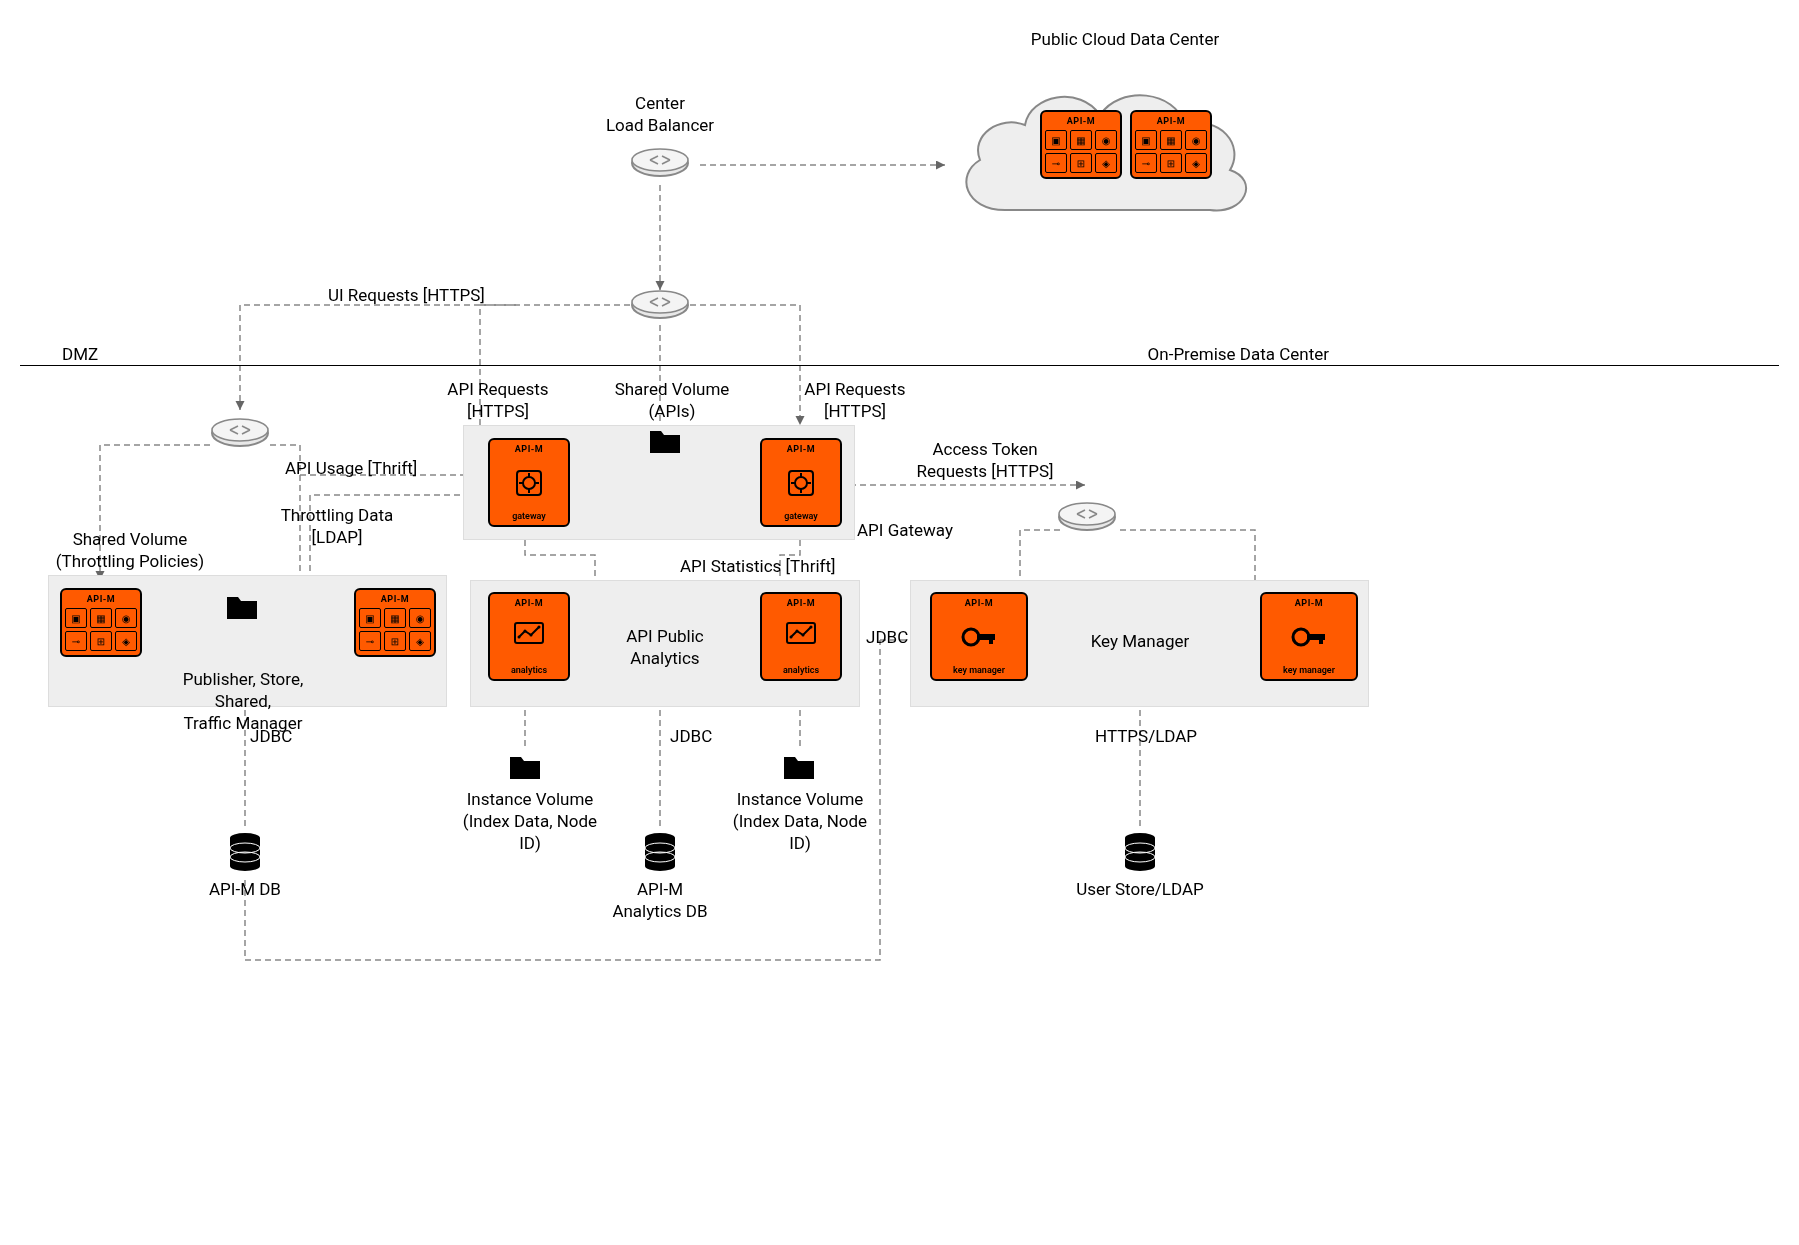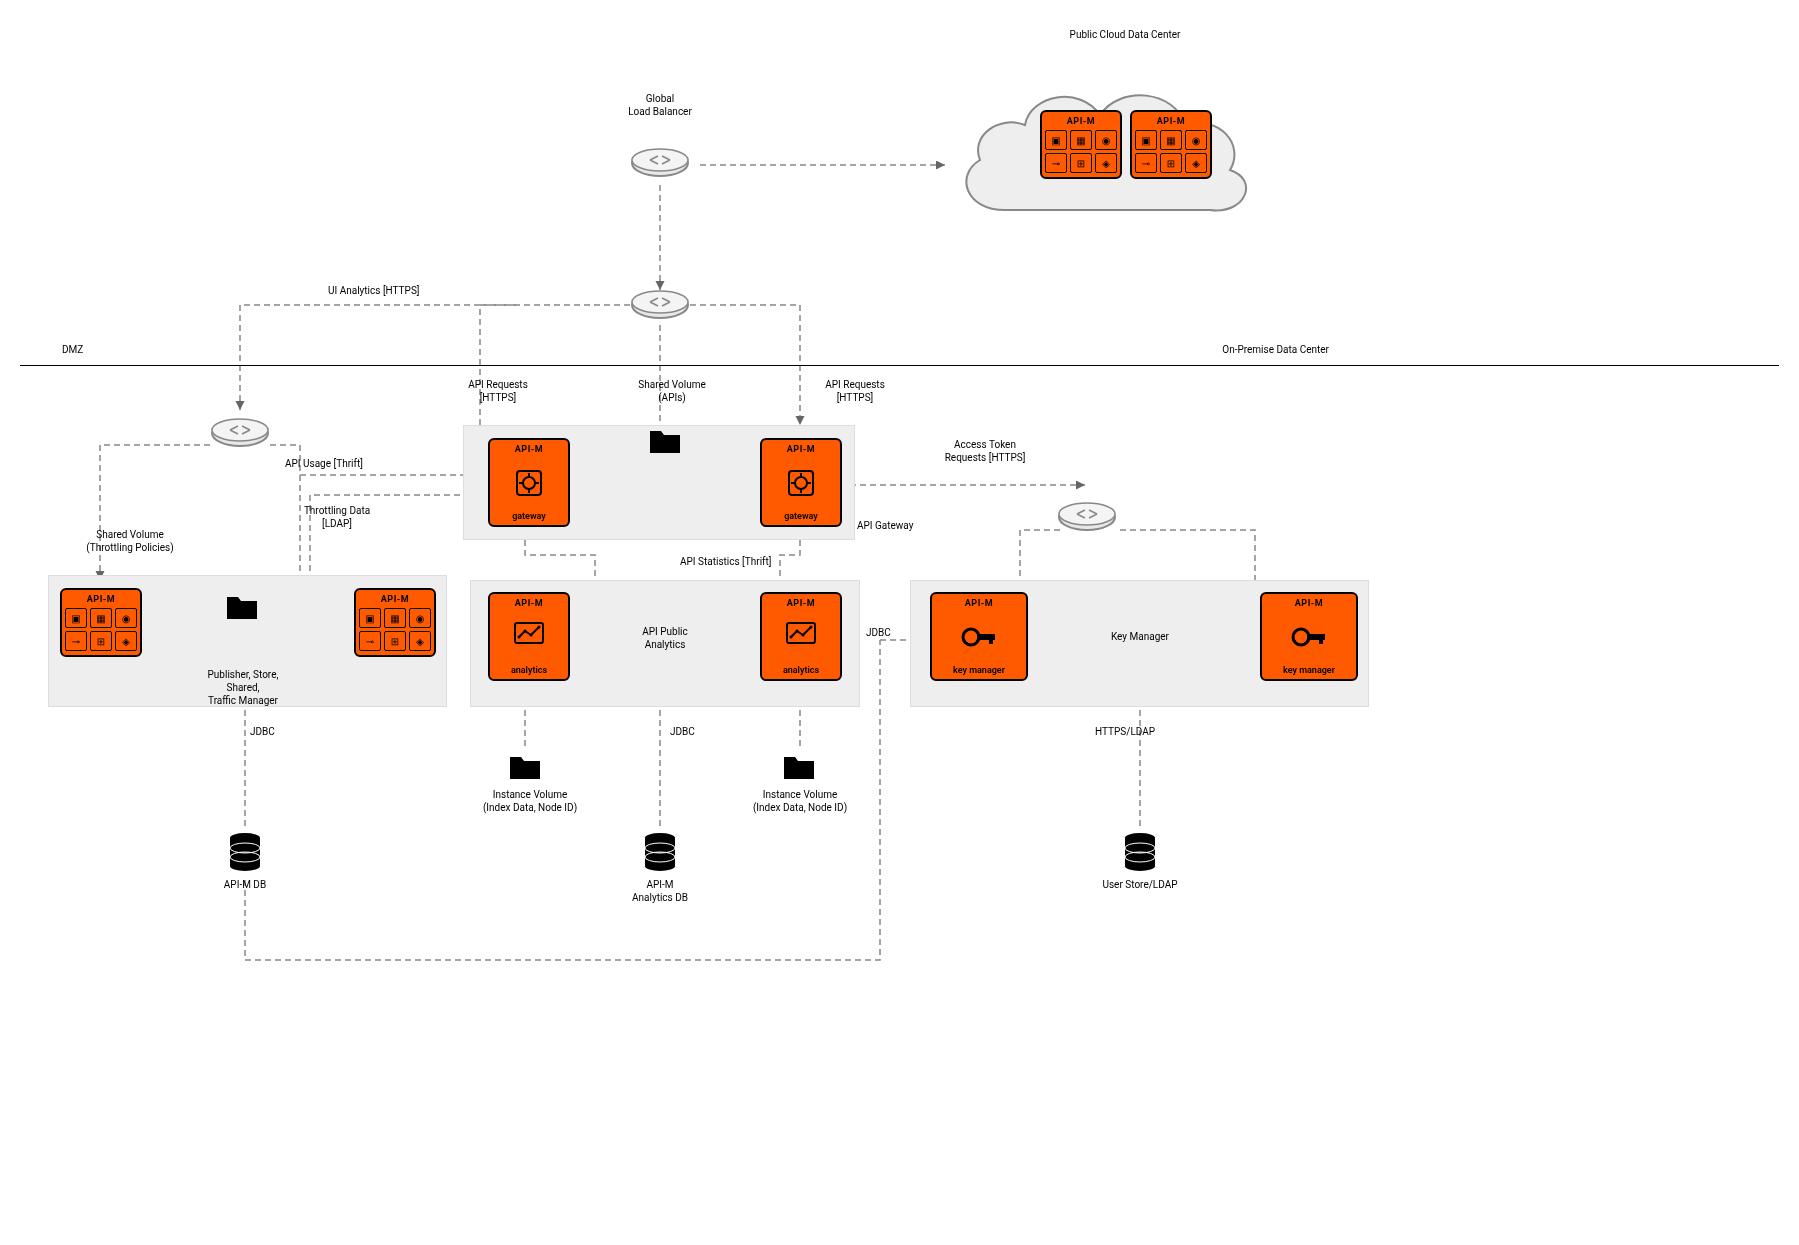--- a/index.html
+++ b/index.html
@@ -1,17 +1,17 @@
 <!DOCTYPE html>
 <html><head>
 <meta charset="utf-8">
 <style>
 body{margin:0;font-family:-apple-system,BlinkMacSystemFont,"Segoe UI",Roboto,sans-serif;background:#fff;color:#000}
 .canvas{position:relative;width:1799px;height:1245px}
-.label{position:absolute;font-size:10px;text-align:center;line-height:1.3}
+.label{position:absolute;font-size:17px;text-align:center;line-height:1.3}
 .apim-box{position:absolute;width:72px;background:#ff5a00;border:2px solid #000;border-radius:6px;padding:4px 3px}
 .apim-box .hdr{color:#000;font-weight:700;font-size:9px;text-align:center;letter-spacing:0.5px}
 .apim-box .grid{display:grid;grid-template-columns:repeat(3,1fr);gap:3px;margin-top:4px}
 .apim-box .grid div{height:18px;border:1.5px solid #000;border-radius:2px;display:flex;align-items:center;justify-content:center;font-size:10px}
 .apim-box.single .body{height:50px;display:flex;align-items:center;justify-content:center;margin-top:4px}
 .apim-box .ftr{color:#000;font-weight:600;font-size:9px;text-align:center;margin-top:3px}
 .router{position:absolute;width:60px;height:30px}
 .folder{position:absolute;width:34px;height:28px}
 .db{position:absolute;width:34px;height:40px}
 .zone{position:absolute;background:#eee;border:1px solid #ddd}
@@ -104,21 +104,21 @@
         <div>▣</div>
         <div>▦</div>
         <div>◉</div>
         <div>⊸</div>
         <div>⊞</div>
         <div>◈</div>
       </div>
 </div>
 
 <div class="label" style="left:590px;top:92px;width:140px">
-<span>Global</span><br><span>Load Balancer</span>
+<span>Center</span><br><span>Load Balancer</span>
 </div>
 
 <div class="router" style="left:630px;top:148px">
 <svg viewBox="0 0 60 30">
         <ellipse cx="30" cy="15" rx="28" ry="13" fill="#e8e8e8" stroke="#888" stroke-width="2"></ellipse>
         <ellipse cx="30" cy="12" rx="28" ry="11" fill="#f4f4f4" stroke="#888" stroke-width="1.5"></ellipse>
         <path d="M20,12 L28,8 M20,12 L28,16 M40,12 L32,8 M40,12 L32,16" stroke="#888" stroke-width="1.5"></path>
       </svg>
 </div>
 <div class="router" style="left:630px;top:290px">
@@ -136,21 +136,21 @@
       </svg>
 </div>
 <div class="router" style="left:1057px;top:502px">
 <svg viewBox="0 0 60 30">
         <ellipse cx="30" cy="15" rx="28" ry="13" fill="#e8e8e8" stroke="#888" stroke-width="2"></ellipse>
         <ellipse cx="30" cy="12" rx="28" ry="11" fill="#f4f4f4" stroke="#888" stroke-width="1.5"></ellipse>
         <path d="M20,12 L28,8 M20,12 L28,16 M40,12 L32,8 M40,12 L32,16" stroke="#888" stroke-width="1.5"></path>
       </svg>
 </div>
 
-<div class="label" style="left:328px;top:284px">UI Analytics [HTTPS]</div>
+<div class="label" style="left:328px;top:284px">UI Requests [HTTPS]</div>
 <div class="label" style="left:443px;top:378px;width:110px"><span>API Requests</span><br><span>[HTTPS]</span></div>
 <div class="label" style="left:612px;top:378px;width:120px"><span>Shared Volume</span><br><span>(APIs)</span></div>
 <div class="label" style="left:800px;top:378px;width:110px"><span>API Requests</span><br><span>[HTTPS]</span></div>
 <div class="label" style="left:285px;top:457px">API Usage [Thrift]</div>
 <div class="label" style="left:277px;top:504px;width:120px"><span>Throttling Data</span><br><span>[LDAP]</span></div>
 <div class="label" style="left:55px;top:528px;width:150px"><span>Shared Volume</span><br><span>(Throttling Policies)</span></div>
 <div class="label" style="left:857px;top:519px">API Gateway</div>
 <div class="label" style="left:680px;top:555px">API Statistics [Thrift]</div>
 <div class="label" style="left:915px;top:438px;width:140px"><span>Access Token</span><br><span>Requests [HTTPS]</span></div>
 

